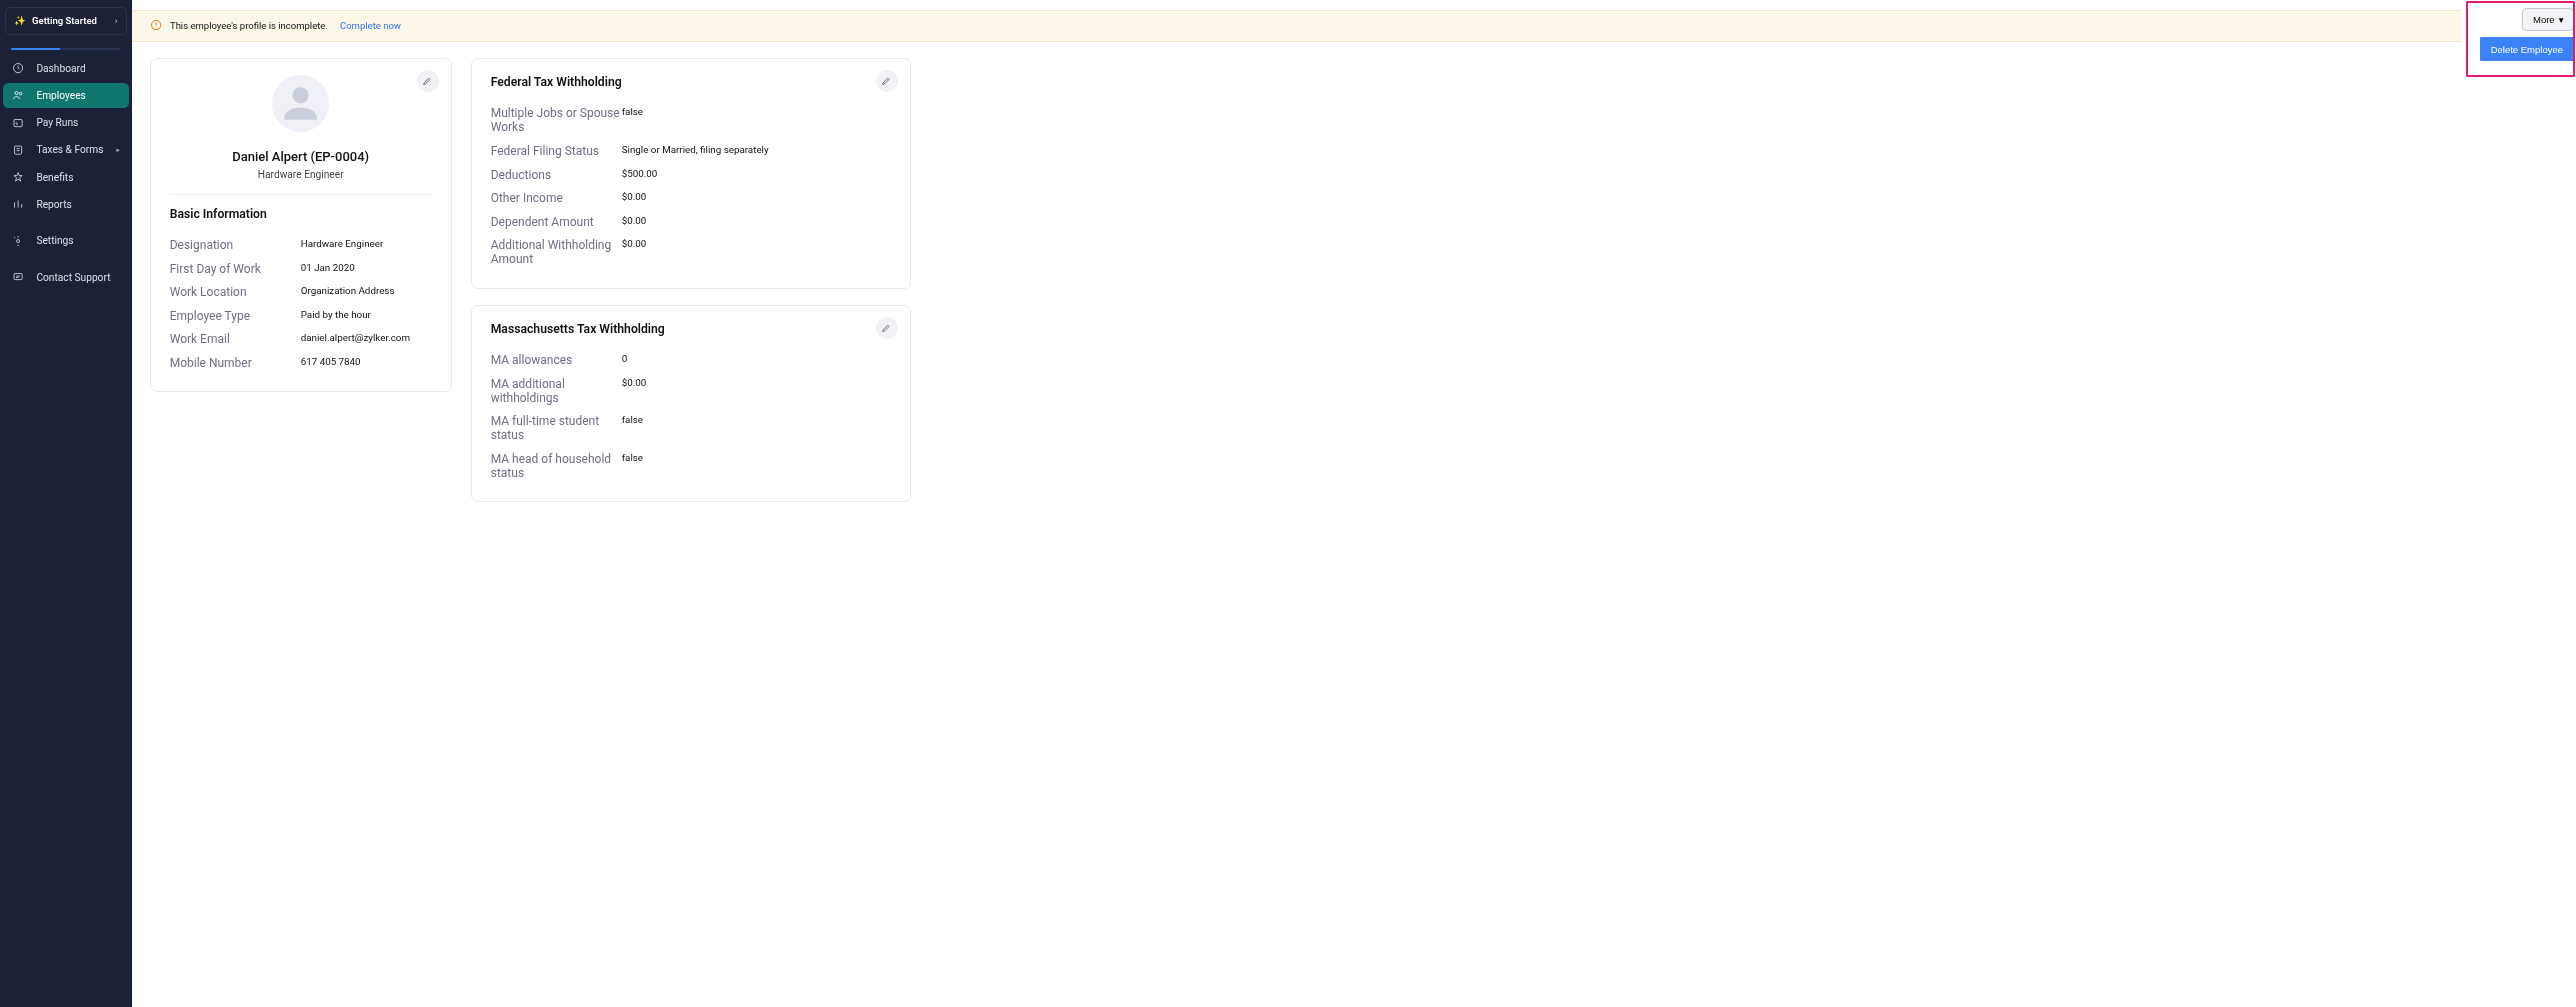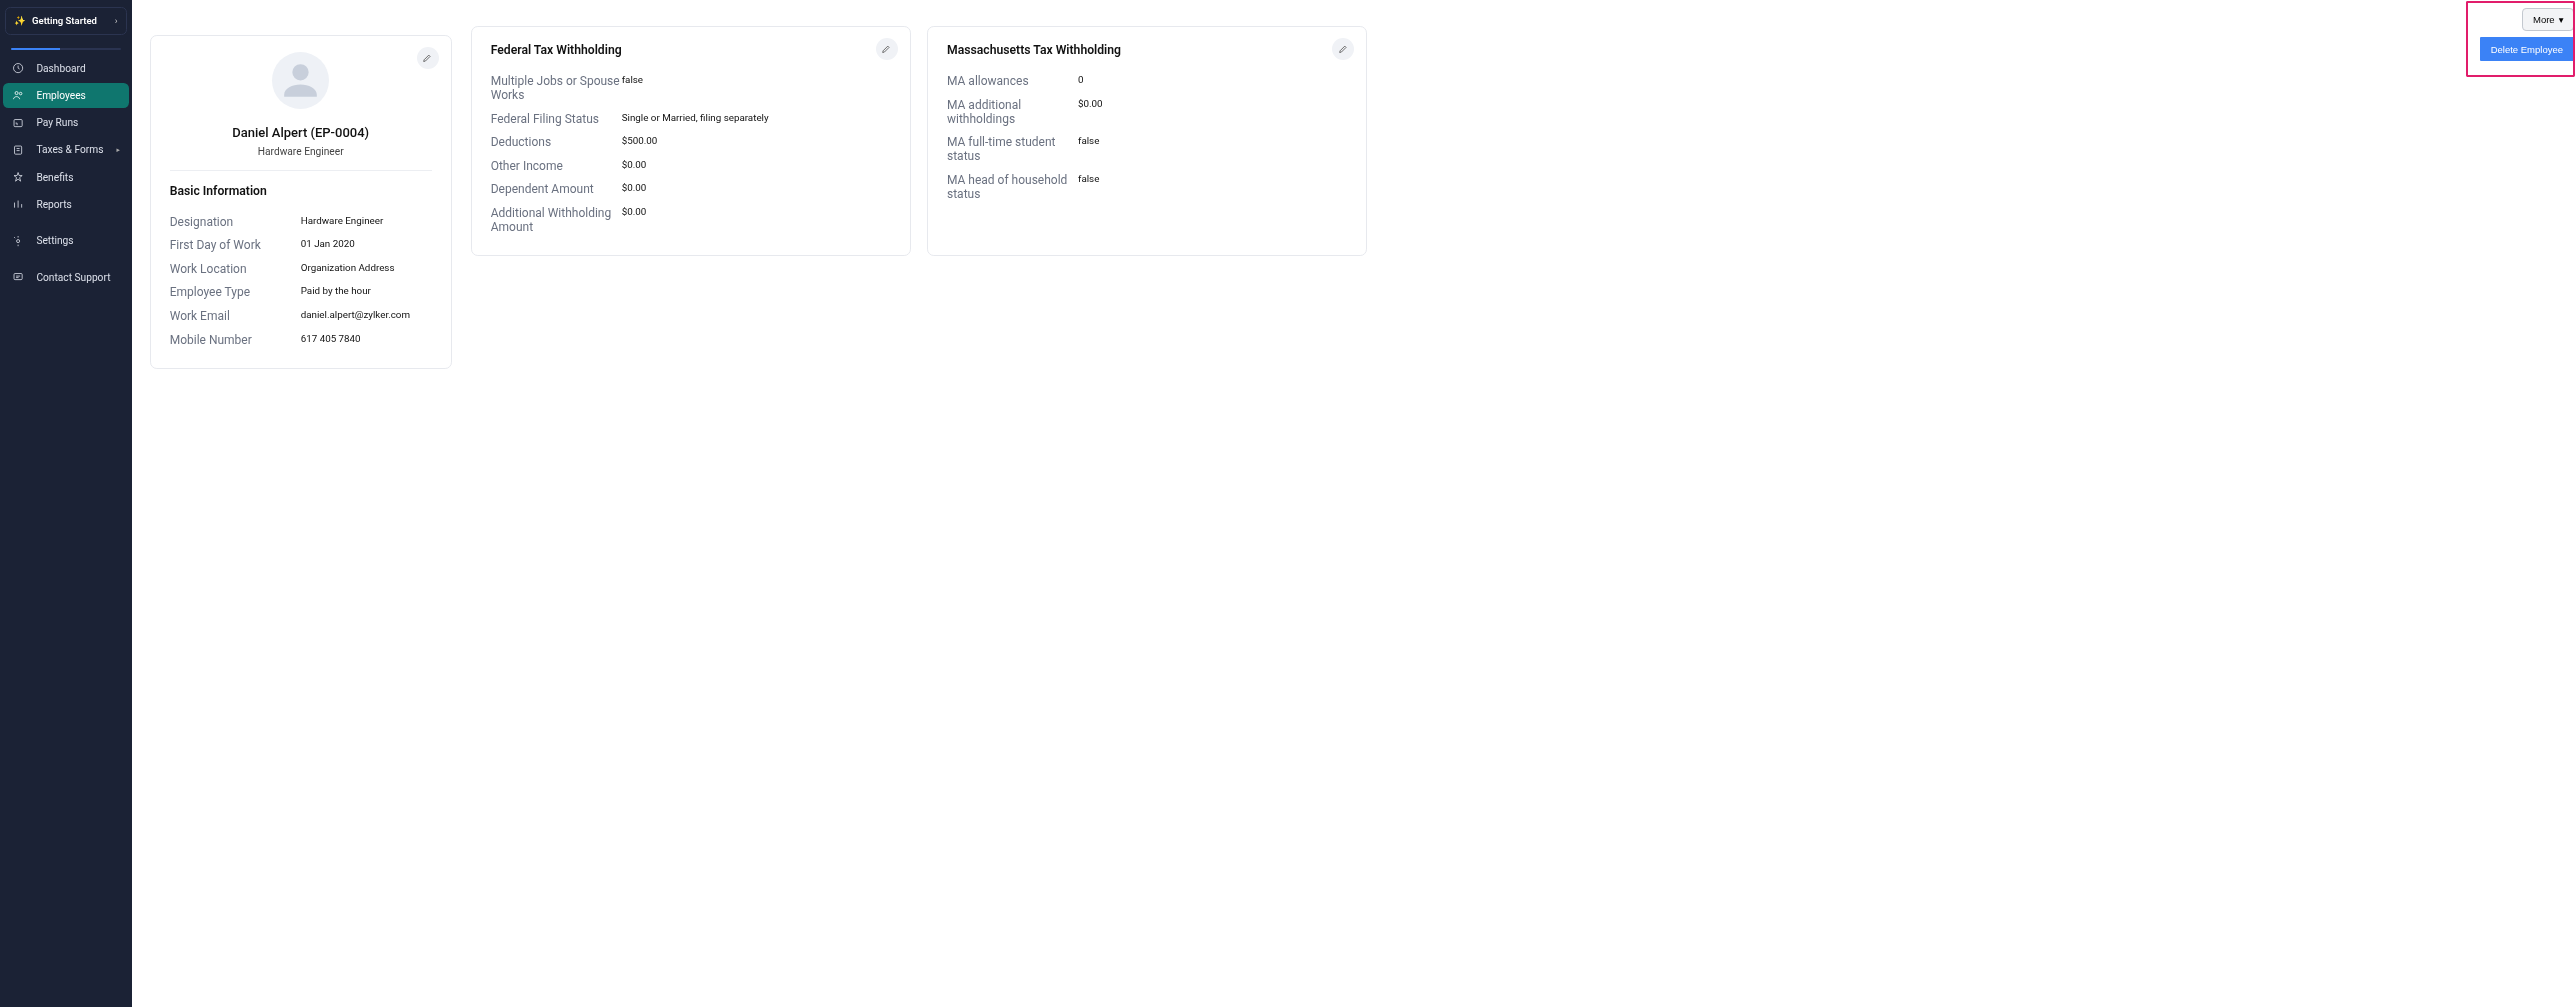--- a/index.html
+++ b/index.html
@@ -38,23 +38,23 @@
 .delete-btn { background: #3b82f6; color: #fff; border: none; border-radius: 1px; padding: 6.1px 11px; font-size: 9.5px; cursor: pointer; }
 .highlight-box { position: absolute; top: 1.4px; right: 1.4px; width: 109px; height: 76px; border: 2px solid #e11d6b; pointer-events: none; border-radius: 1.4px; }
 
 
 .alert { background: #fdf7e7; border-top: 0.7px solid #f1e9cf; border-bottom: 0.7px solid #f1e9cf; padding: 8.1px 17.7px; display: flex; align-items: center; gap: 8.1px; font-size: 9.5px; margin-top: 0; margin-right: 115px; }
 .alert-icon { color: #d9822b; }
 .alert a { color: #2f72ea; text-decoration: none; margin-left: 4.1px; }
 
 
 .content { display: flex; gap: 19px; padding: 16.3px 17.7px; align-items: flex-start; }
-.col { display: flex; flex-direction: row; gap: 16.3px; }
+.col { display: flex; flex-direction: column; gap: 16.3px; }
 .card { border: 0.7px solid #e7e9ee; border-radius: 6.8px; padding: 16.3px 19px; background: #fff; position: relative; }
-.card-left { width: 302px; margin-top: 9px; }
+.card-left { width: 302px; }
 .card-right { width: 440px; }
 .edit-btn { position: absolute; top: 11px; right: 12.2px; width: 22px; height: 22px; border-radius: 50%; background: #f0f2f6; display: flex; align-items: center; justify-content: center; cursor: pointer; }
 .avatar { width: 57px; height: 57px; border-radius: 50%; background: #eef1f6; margin: 0 auto; display: flex; align-items: center; justify-content: center; color: #c8cfdb; }
 .avatar svg { width: 49px; height: 49px; }
 .profile-name { text-align: center; font-size: 13px; font-weight: 500; margin-top: 16.3px; }
 .profile-role { text-align: center; color: #444; margin-top: 5.4px; font-size: 10.2px; }
 .divider { border-top: 0.7px solid #eceef2; margin: 13.6px 0 12.2px; }
 .section-title { font-size: 12.2px; font-weight: 600; margin-bottom: 12.2px; }
 .kv-table { width: 100%; }
 .kv-row { display: flex; padding: 4.8px 0; }
@@ -160,20 +160,30 @@
 
     <div class="more-wrap">
       <button class="more-btn">
         <span>More</span>
         <span>▾</span>
       </button>
       <button class="delete-btn">Delete Employee</button>
     </div>
     <div class="highlight-box"></div>
 
+    <div class="alert">
+      <span class="alert-icon">
+        <svg width="12.2" height="12.2" viewBox="0 0 24 24" fill="none" stroke="currentColor" stroke-width="2">
+            <circle cx="12" cy="12" r="9"></circle>
+            <path d="M12 7v6M12 16.5v.5"></path>
+          </svg>
+      </span>
+      <span>This employee's profile is incomplete.</span>
+      <a href="#">Complete now</a>
+    </div>
 
     <div class="content">
 
       <div class="col">
         <div class="card card-left">
           <div class="edit-btn">
             <svg width="10.2" height="10.2" viewBox="0 0 24 24" fill="none" stroke="#555" stroke-width="2">
                 <path d="M4 20l4-1 11-11-3-3L5 16l-1 4z"></path>
               </svg>
           </div>

